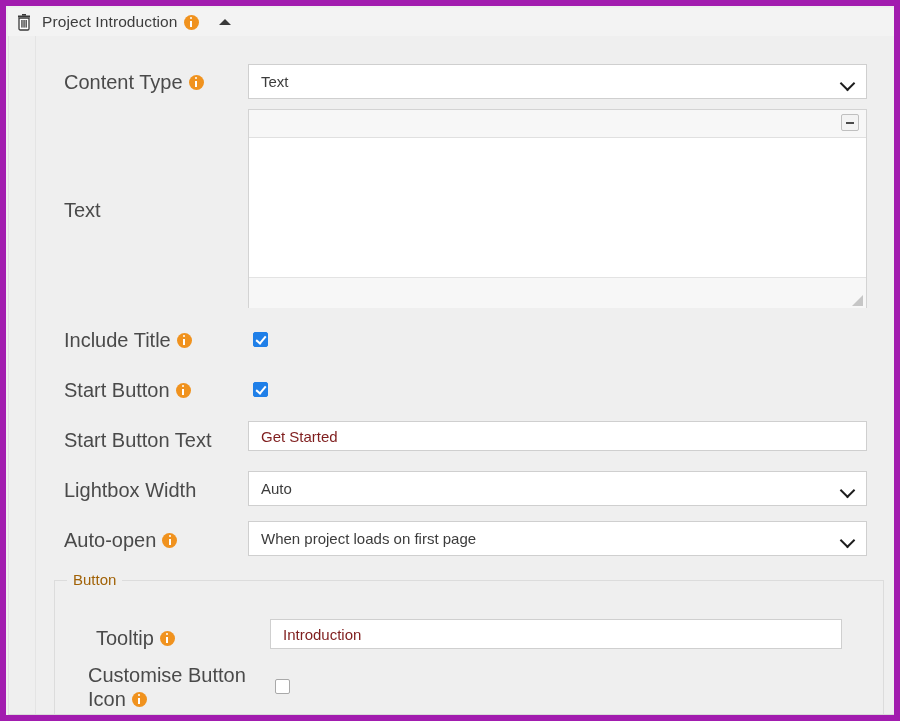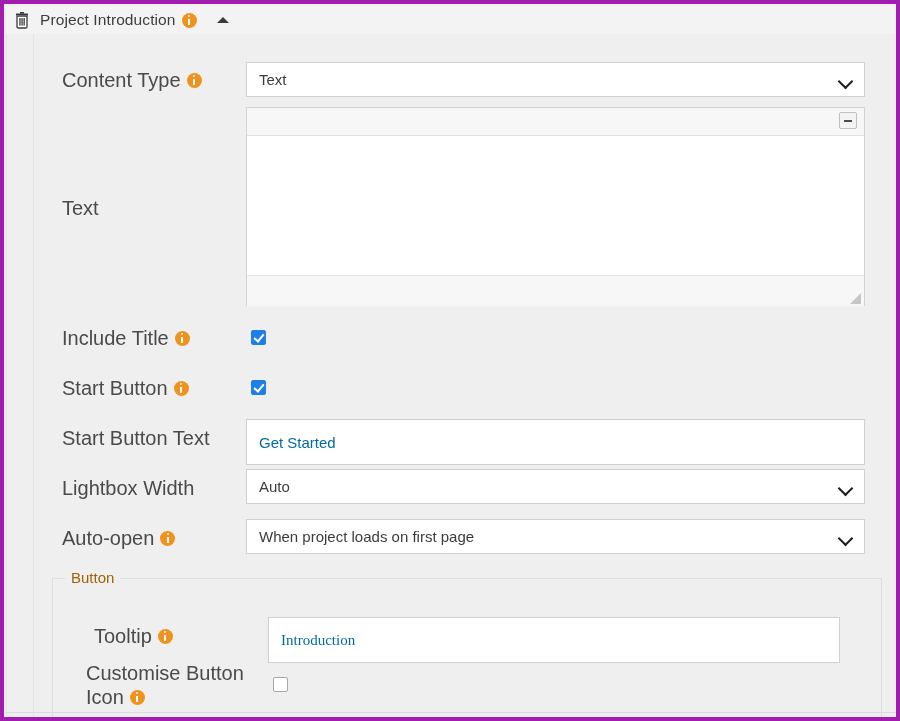--- a/index.html
+++ b/index.html
@@ -12,21 +12,21 @@
     height: 721px;
     overflow: hidden;
     font-family: "Liberation Sans", sans-serif;
   }
 
   .panel {
     position: relative;
     width: 900px;
     height: 721px;
     box-sizing: border-box;
-    border: 4px solid #a21caf;
+    border: 6px solid #a21caf;
     background: #efefef;
     overflow: hidden;
   }
 
   
   .panel-header {
     position: absolute;
     left: 2px;
     top: 2px;
     width: 896px;
@@ -152,26 +152,26 @@
     border-bottom: 2.4px solid #1d1d1d;
     transform: rotate(45deg);
   }
 
   
   .text-input {
     position: absolute;
     box-sizing: border-box;
     background: #ffffff;
     border: 1px solid #cfcfcf;
-    height: 46px;
+    height: 30px;
     display: flex;
     align-items: center;
     padding-left: 12px;
     font-size: 15px;
-    color: #0369a1;
+    color: #7f1d1d;
   }
 
   
   .checkbox {
     position: absolute;
     width: 15px;
     height: 15px;
     box-sizing: border-box;
     border-radius: 2px;
   }
@@ -375,21 +375,21 @@
   </div>
 
   <div class="fieldset">
     <span class="legend">Button</span>
   </div>
 
   <div class="row" style="left:82px; top:619px; height:26px;margin-left:8px;">
     <span class="field-label">Tooltip</span>
     <span class="info-icon"></span>
   </div>
-  <div class="text-input" style="left:264px; top:613px; width:572px;font-family:Liberation Serif, serif;">
+  <div class="text-input" style="left:264px; top:613px; width:572px;">
     <span>Introduction</span>
   </div>
 
   <div style="position:absolute; left:82px; top:657px; width:170px;">
     <div class="field-label" style="display:block; line-height:24px;">
       <span>Customise Button</span>
     </div>
     <div class="field-label" style="line-height:24px;">
       <span>Icon</span>
       <span class="info-icon"></span>

